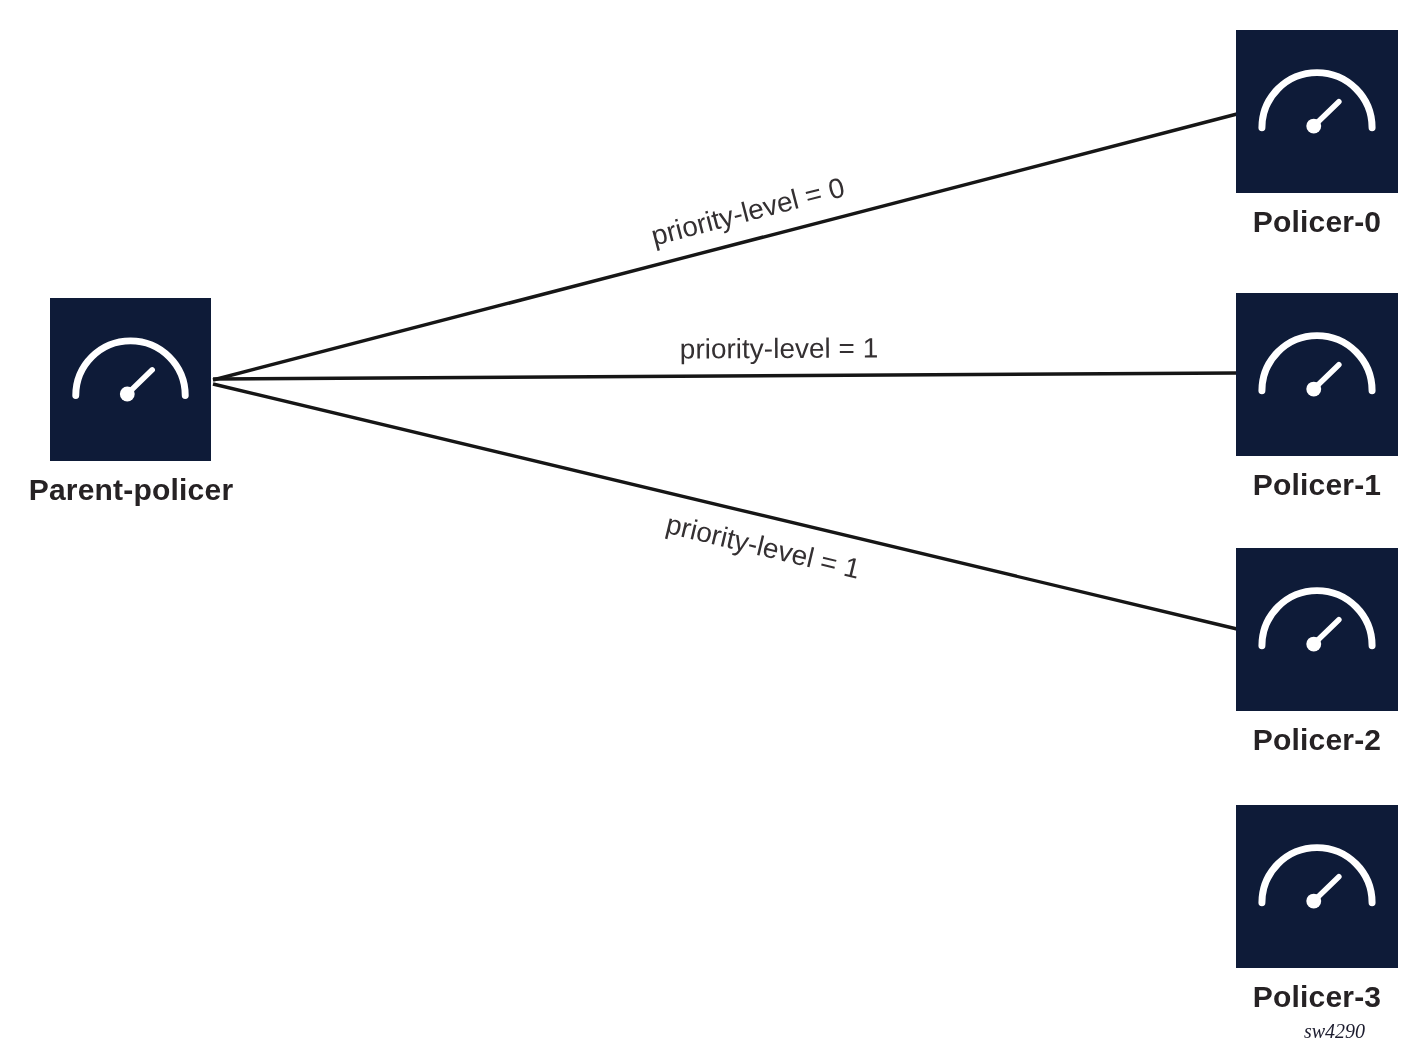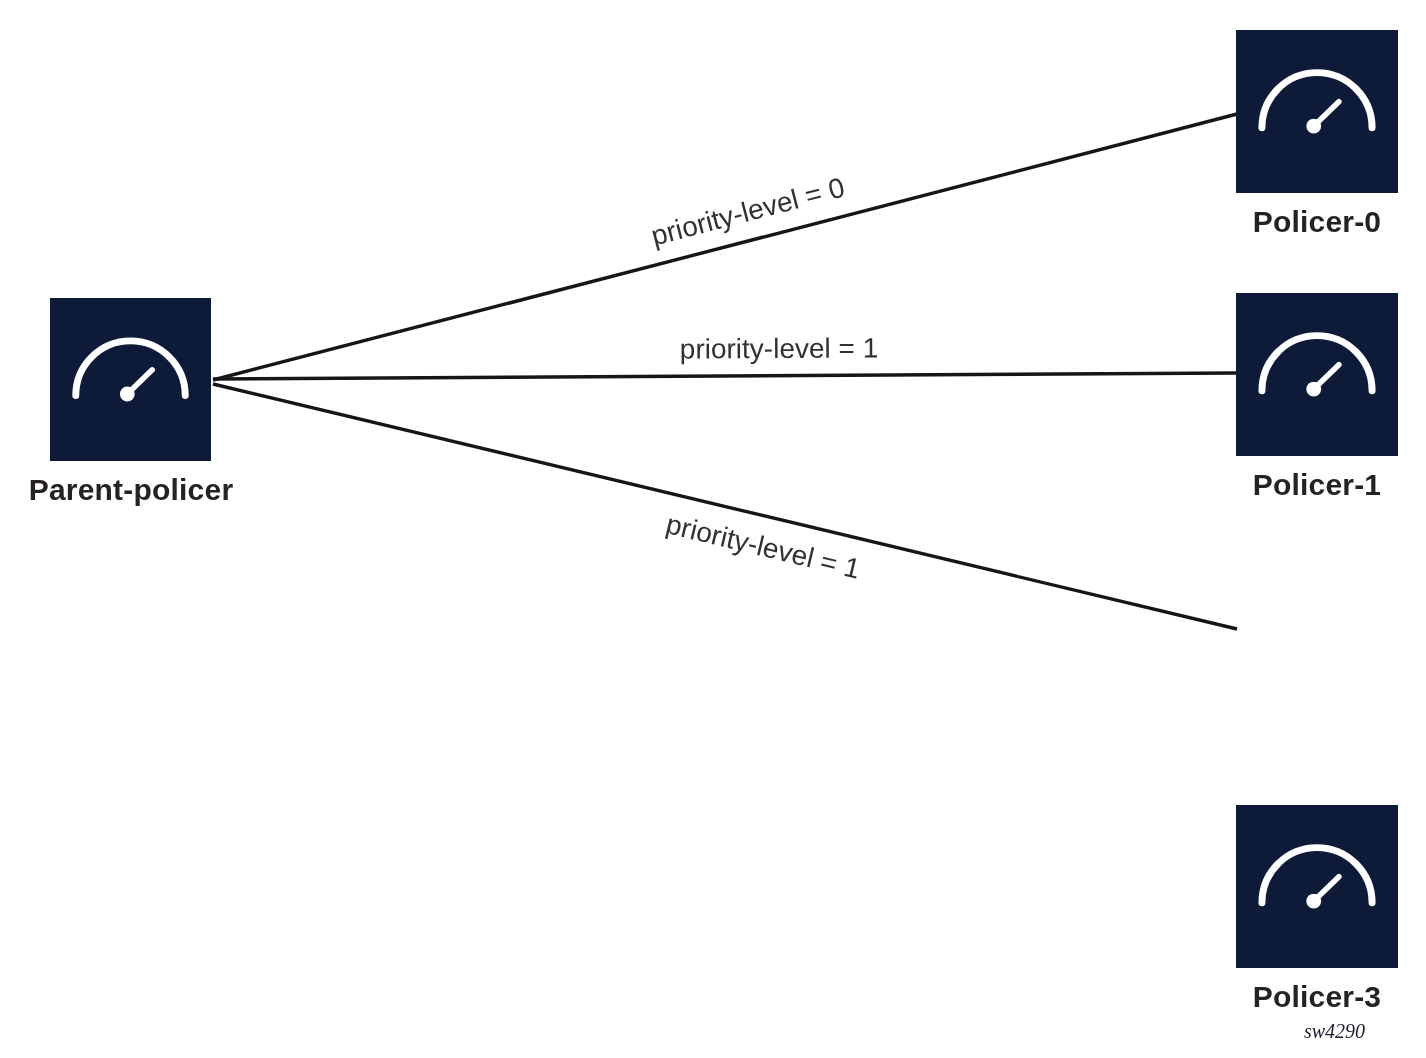--- a/index.html
+++ b/index.html
@@ -123,20 +123,30 @@
     <div class="square">
       <svg viewBox="0 0 100 100">
         <path d="M 16 60 A 34 34 0 0 1 84 60" fill="none" stroke="#ffffff" stroke-width="4.3" stroke-linecap="round"></path>
         <circle cx="48" cy="59" r="4.6" fill="#ffffff"></circle>
         <line x1="48" y1="59" x2="63.5" y2="44" stroke="#ffffff" stroke-width="3.4" stroke-linecap="round"></line>
       </svg>
     </div>
     <div class="node-label">Policer-1</div>
   </div>
 
+  <div class="node node-policer-2">
+    <div class="square">
+      <svg viewBox="0 0 100 100">
+        <path d="M 16 60 A 34 34 0 0 1 84 60" fill="none" stroke="#ffffff" stroke-width="4.3" stroke-linecap="round"></path>
+        <circle cx="48" cy="59" r="4.6" fill="#ffffff"></circle>
+        <line x1="48" y1="59" x2="63.5" y2="44" stroke="#ffffff" stroke-width="3.4" stroke-linecap="round"></line>
+      </svg>
+    </div>
+    <div class="node-label">Policer-2</div>
+  </div>
 
   <div class="node node-policer-3">
     <div class="square">
       <svg viewBox="0 0 100 100">
         <path d="M 16 60 A 34 34 0 0 1 84 60" fill="none" stroke="#ffffff" stroke-width="4.3" stroke-linecap="round"></path>
         <circle cx="48" cy="59" r="4.6" fill="#ffffff"></circle>
         <line x1="48" y1="59" x2="63.5" y2="44" stroke="#ffffff" stroke-width="3.4" stroke-linecap="round"></line>
       </svg>
     </div>
     <div class="node-label">Policer-3</div>

